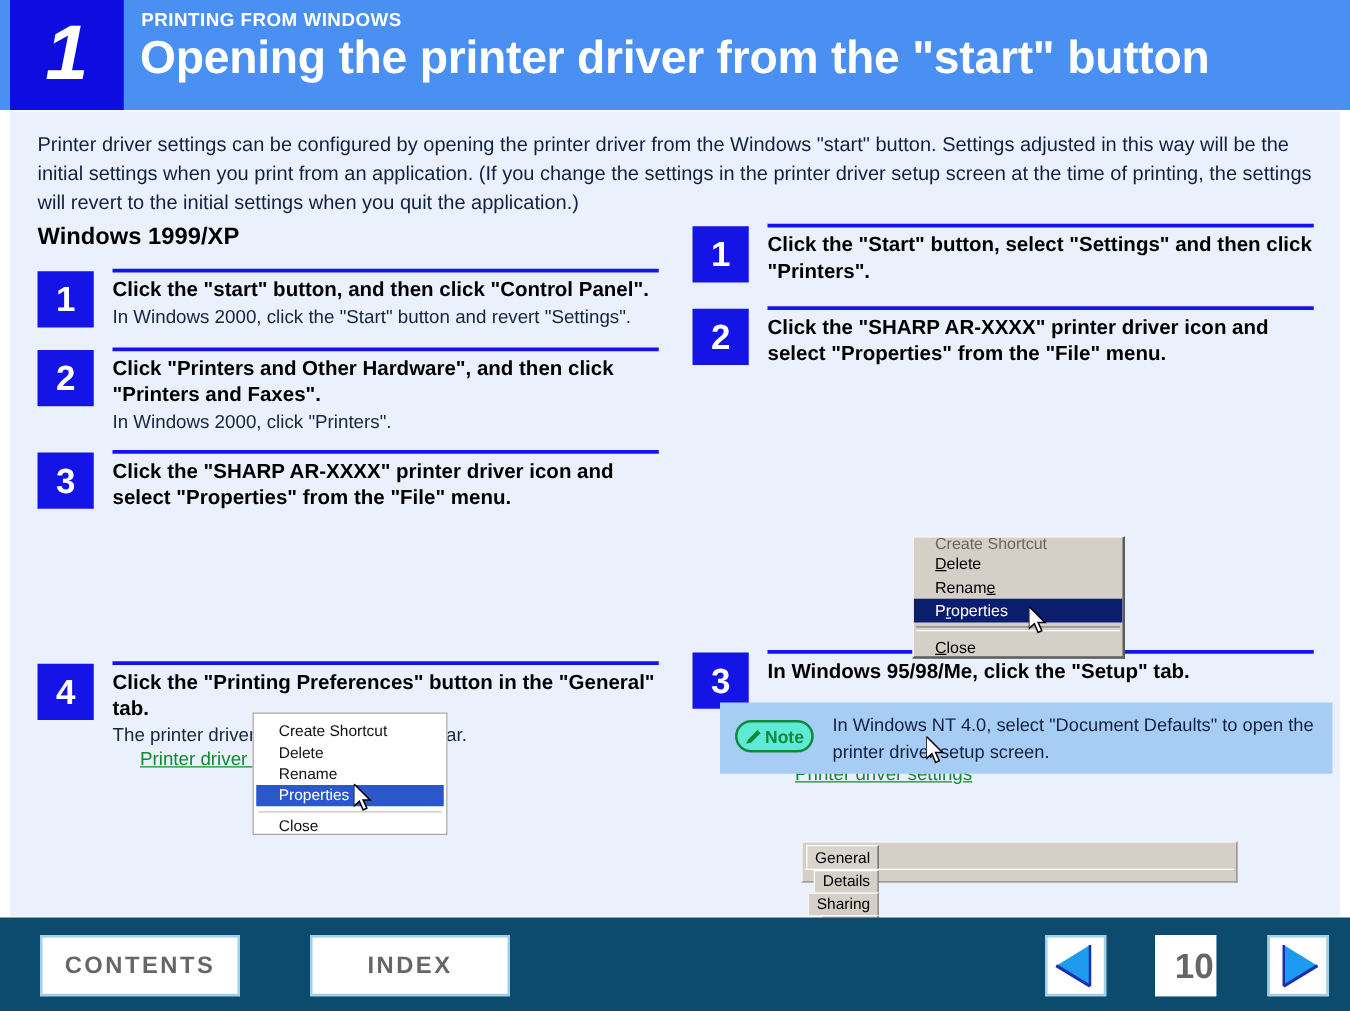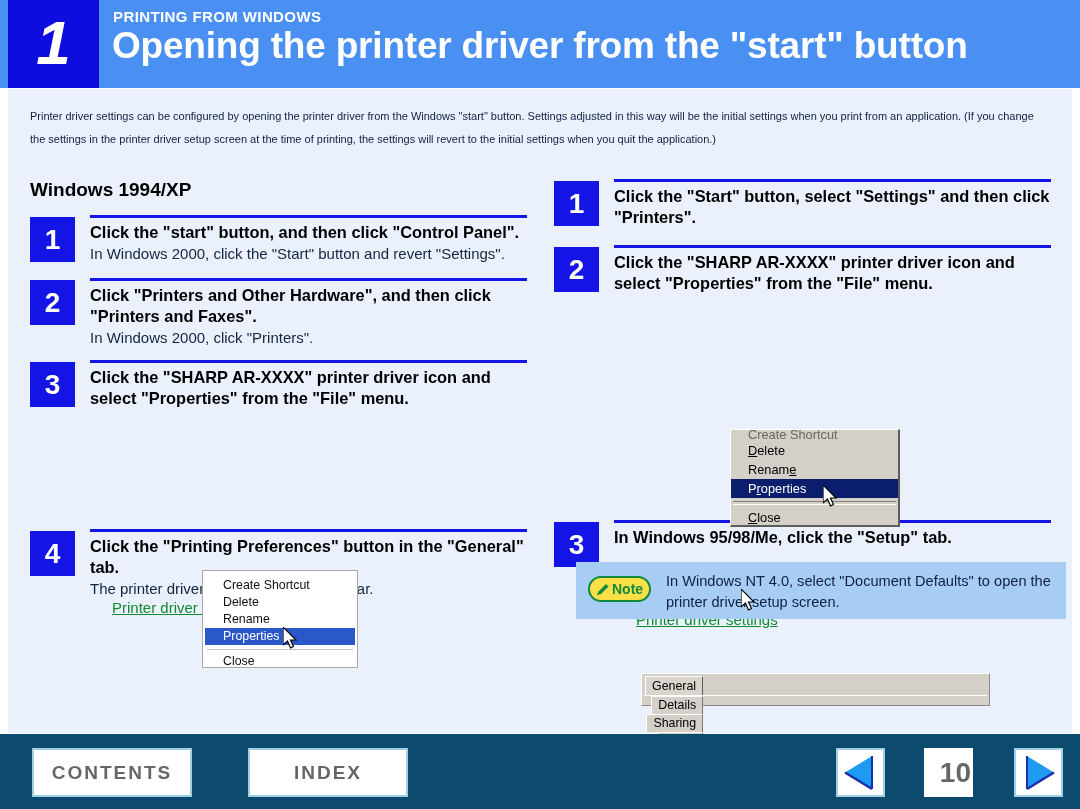--- a/index.html
+++ b/index.html
@@ -73,21 +73,21 @@
     width: 1064px;
     height: 644px;
     background: #eaf1fd;
   }
 
   .intro {
     position: absolute;
     left: 22px; top: 16px;
     width: 1022px;
     color: #102040;
-    font-size: 11px;
+    font-size: 16px;
     line-height: 23px;
     font-family: "Liberation Sans", sans-serif;
   }
 
   .col {
     position: absolute;
     top: 90px;
     width: 497px;
   }
   .col-left  { left: 22px; }
@@ -240,21 +240,21 @@
     height: 57px;
     background: #a8cdf5;
     box-sizing: border-box;
   }
   .note-badge {
     position: absolute;
     left: 12px; top: 14px;
     width: 63px; height: 26px;
     border: 2px solid #0f8a3c;
     border-radius: 13px;
-    background: #fde047;
+    background: #5eead4;
     box-sizing: border-box;
   }
   .note-badge .note-label {
     position: absolute;
     left: 22px; top: 3px;
     font-size: 14px;
     font-weight: bold;
     color: #0f8a3c;
     font-family: "Liberation Sans", sans-serif;
   }
@@ -381,21 +381,21 @@
   </div>
   <div class="header-kicker">PRINTING FROM WINDOWS</div>
   <div class="header-title">Opening the printer driver from the "start" button</div>
 </div>
 
 <div class="page">
 
   <div class="intro">Printer driver settings can be configured by opening the printer driver from the Windows "start" button. Settings adjusted in this way will be the initial settings when you print from an application. (If you change the settings in the printer driver setup screen at the time of printing, the settings will revert to the initial settings when you quit the application.)</div>
 
   <div class="col col-left">
-    <div class="col-head">Windows 1994/XP</div>
+    <div class="col-head">Windows 1999/XP</div>
 
     <div class="step" style="margin-bottom:12px;">
       <div class="step-rule"></div>
       <div class="step-num">1</div>
       <div class="step-body">
         <div class="step-title">Click the "start" button, and then click "Control Panel".</div>
         <div class="step-sub">In Windows 2000, click the "Start" button and revert "Settings".</div>
       </div>
     </div>
 

